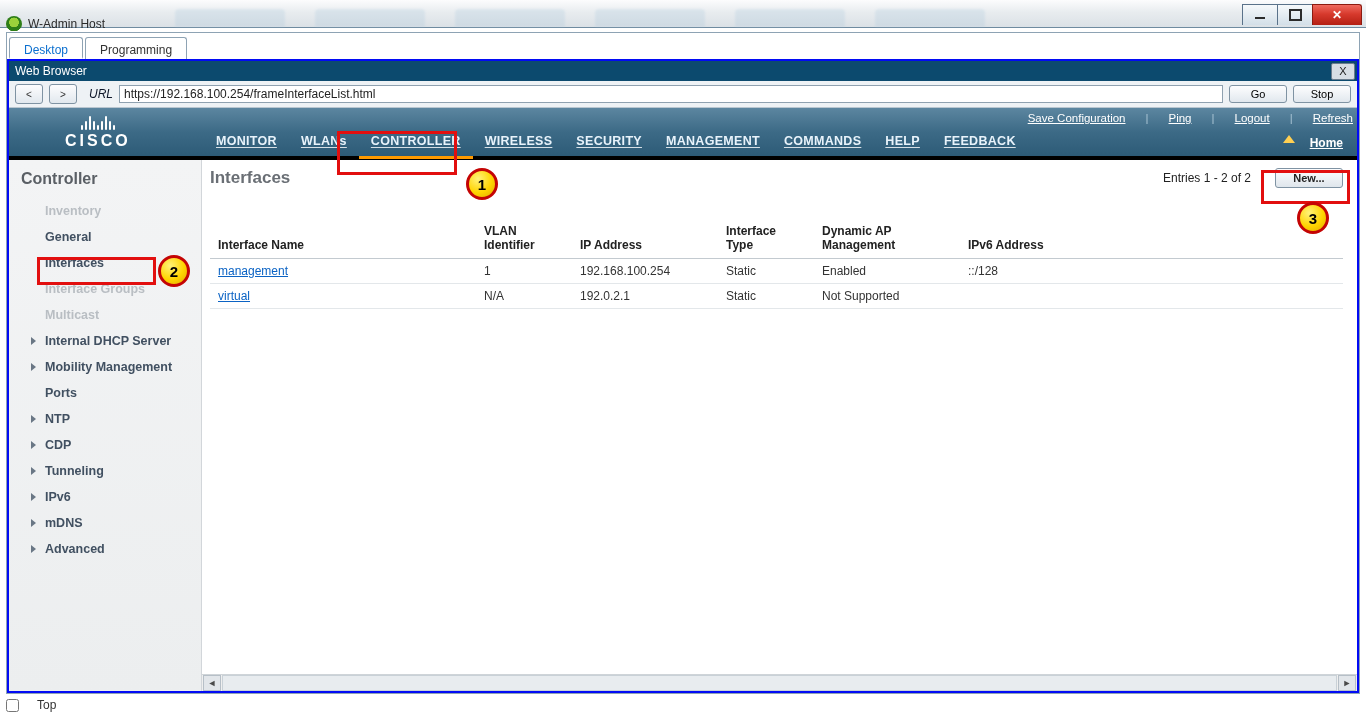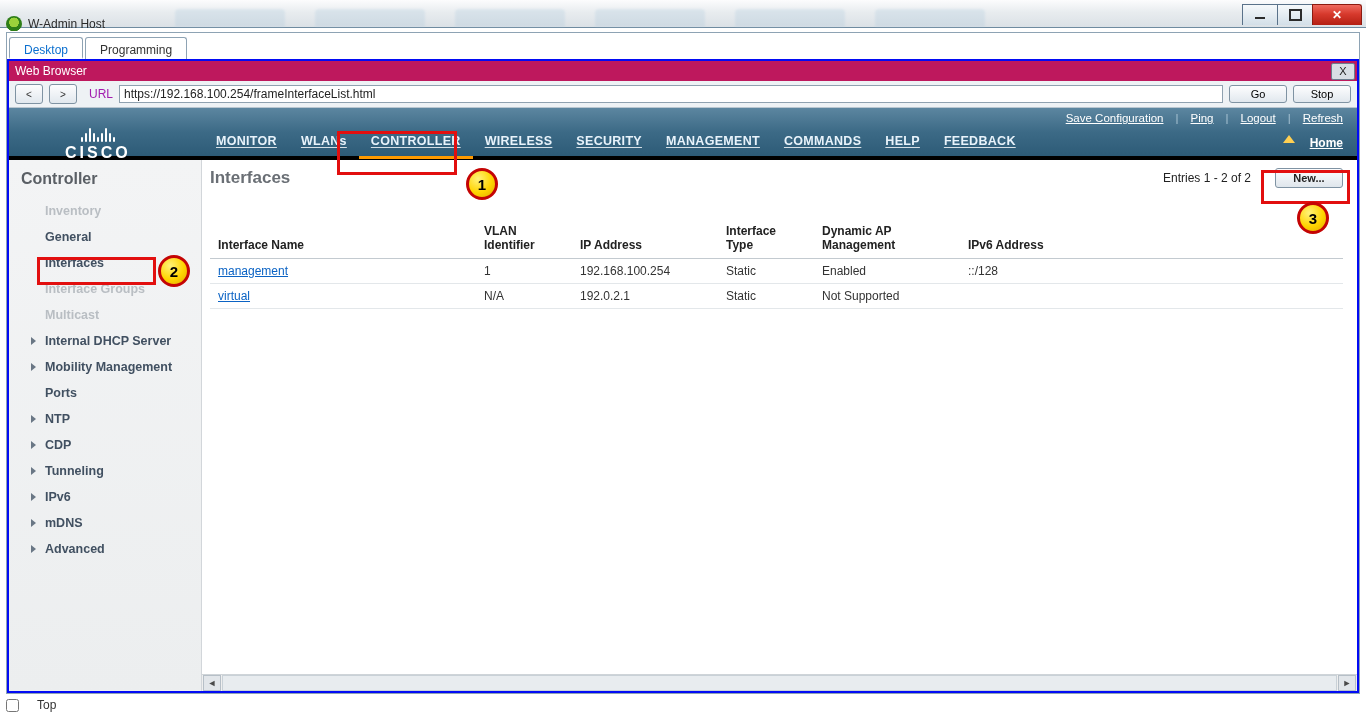--- a/index.html
+++ b/index.html
@@ -15,39 +15,39 @@
   .win-btn.max::before{content:"";width:9px;height:8px;border:2px solid #2b2b2b;display:block;}
   .win-btn.close{background:linear-gradient(#ef6a5f,#d73a2d 45%,#b41f13);color:#fff;border-color:#8b1a10;border-radius:0 3px 0 0;font-weight:bold;width:48px;}
   .win-btn.close::before{content:"✕";font-size:12px;}
 
   .outer{border:1px solid #8ea3b4;margin:4px 6px 0 6px;height:660px;background:#fff;display:flex;flex-direction:column;}
   .app-tabs{display:flex;height:25px;border-bottom:1px solid #fff;}
   .app-tab{padding:5px 14px 0;border:1px solid #8ea3b4;border-bottom:none;margin-left:2px;margin-top:3px;background:#fff;border-radius:3px 3px 0 0;font-size:12px;color:#333;position:relative;top:1px;}
   .app-tab.active{color:#0b6fcf;border-bottom:2px solid #fff;}
 
   .browser-frame{flex:1;display:flex;flex-direction:column;border:2px solid #020bf4;margin:0;}
-  .bf-title{background:#be185d;color:#fff;height:20px;display:flex;align-items:center;justify-content:space-between;padding:0 2px 0 6px;font-size:12px;}
+  .bf-title{background:#0c4a6e;color:#fff;height:20px;display:flex;align-items:center;justify-content:space-between;padding:0 2px 0 6px;font-size:12px;}
   .bf-title .xbtn{background:#d8dee4;border:1px solid #6b7d8e;border-radius:2px;width:22px;height:15px;display:flex;align-items:center;justify-content:center;color:#222;font-size:11px;}
   .bf-toolbar{height:26px;background:#eef2f5;border-bottom:1px solid #b9c6d0;display:flex;align-items:center;gap:6px;padding:0 6px;}
   .nav-btn{width:26px;height:18px;border:1px solid #7f93a3;border-radius:3px;background:linear-gradient(#fdfdfe,#e1e8ee);display:flex;align-items:center;justify-content:center;font-size:10px;color:#333;}
-  .url-lbl{color:#a21caf;margin-left:6px;}
+  .url-lbl{color:#0f172a;margin-left:6px;font-style:italic;}
   .url-input{flex:1;height:16px;border:1px solid #8fa1b0;background:#fff;padding:0 4px;font-size:12px;color:#222;}
   .go-btn{width:58px;height:18px;border:1px solid #7f93a3;border-radius:3px;background:linear-gradient(#fdfdfe,#e1e8ee);font-size:11px;}
 
   
   .cisco-band{height:48px;background:linear-gradient(#5c86a0,#3c6a86 50%,#2d5b77);color:#fff;display:flex;align-items:flex-end;position:relative;}
-  .cisco-logo{position:absolute;left:56px;top:16px;text-align:center;}
+  .cisco-logo{position:absolute;left:56px;top:4px;text-align:center;}
   .cisco-logo .bars{display:flex;gap:2px;align-items:flex-end;justify-content:center;height:18px;}
   .cisco-logo .bars span{width:2px;background:#fff;border-radius:1px;}
   .cisco-logo .word{font-weight:bold;letter-spacing:3px;font-size:16px;margin-top:2px;}
   .topnav{display:flex;margin-left:195px;height:100%;align-items:flex-end;}
   .topnav .item{padding:0 12px 8px;font-size:12.5px;font-weight:bold;color:#e8f3fb;letter-spacing:.3px;position:relative;}
   .topnav .item span{text-decoration:underline;text-underline-offset:2px;text-decoration-color:rgba(255,255,255,.8);} 
   .topnav .item.active::after{content:"";position:absolute;left:0;right:0;bottom:-3px;height:3px;background:#ff9a00;}
-  .cisco-util{position:absolute;right:14px;top:4px;font-size:11.5px;display:flex;align-items:center;gap:12px;color:#e6eef4;}
+  .cisco-util{position:absolute;right:4px;top:4px;font-size:11.5px;display:flex;align-items:center;gap:20px;color:#e6eef4;}
   .cisco-util a{color:#fff;text-decoration:underline;}
   .cisco-util .sep{color:#a7c2d2;}
   .home-link{position:absolute;right:14px;bottom:6px;font-size:12px;color:#fff;display:flex;gap:15px;font-weight:bold;}
   .home-link .hicon{width:0;height:0;border-left:6px solid transparent;border-right:6px solid transparent;border-bottom:8px solid #ffcf52;position:relative;top:-1px;}
   .home-link span{text-decoration:underline;}
   .black-bar{height:4px;background:#000;}
 
   .body-split{flex:1;display:flex;min-height:0;background:#fff;}
   .sidebar{width:192px;background:linear-gradient(#f3f4f5,#eceeef);border-right:1px solid #d2d6da;padding-top:6px;display:flex;flex-direction:column;gap:0;}
   .sidebar h2{margin:4px 0 10px 12px;font-size:16px;color:#5a5f65;font-weight:bold;}

